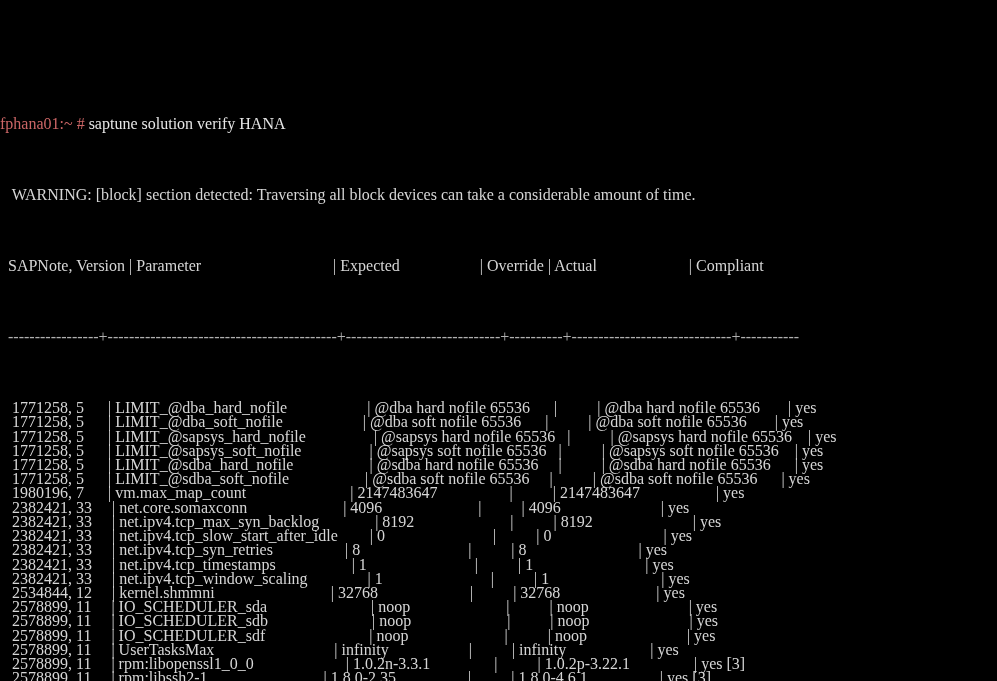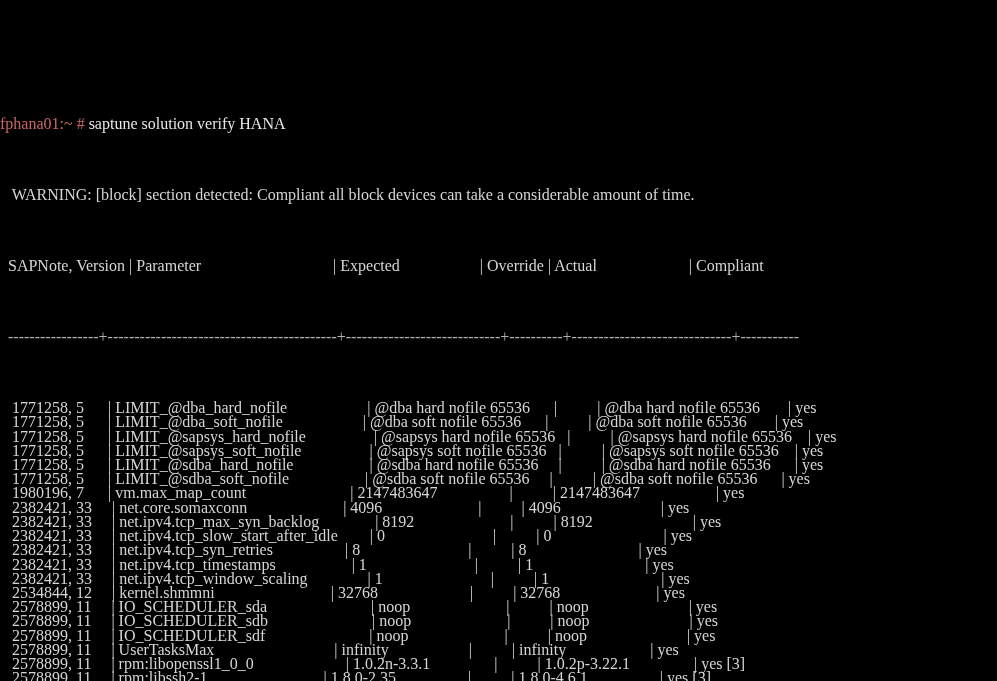--- a/index.html
+++ b/index.html
@@ -52,21 +52,21 @@
 
 <div id="terminal">
 
   
   <div class="scroll-sliver"></div>
 
   
   <div class="line"><span class="prompt-host">fphana01:~ </span><span class="prompt-hash">#</span><span class="cmd"> saptune solution verify HANA</span></div>
 
   
-  <div class="line warn">   WARNING: [block] section detected: Compliant all block devices can take a considerable amount of time.</div>
+  <div class="line warn">   WARNING: [block] section detected: Traversing all block devices can take a considerable amount of time.</div>
 
   
   <div class="line hdr">  SAPNote, Version | Parameter                                 | Expected                    | Override | Actual                       | Compliant</div>
 
   
   <div class="line sep">  -----------------+-------------------------------------------+-----------------------------+----------+------------------------------+-----------</div>
 
   
   <div id="table-body"><div class="line row">   1771258, 5      | LIMIT_@dba_hard_nofile                    | @dba hard nofile 65536      |          | @dba hard nofile 65536       | yes</div><div class="line row">   1771258, 5      | LIMIT_@dba_soft_nofile                    | @dba soft nofile 65536      |          | @dba soft nofile 65536       | yes</div><div class="line row">   1771258, 5      | LIMIT_@sapsys_hard_nofile                 | @sapsys hard nofile 65536   |          | @sapsys hard nofile 65536    | yes</div><div class="line row">   1771258, 5      | LIMIT_@sapsys_soft_nofile                 | @sapsys soft nofile 65536   |          | @sapsys soft nofile 65536    | yes</div><div class="line row">   1771258, 5      | LIMIT_@sdba_hard_nofile                   | @sdba hard nofile 65536     |          | @sdba hard nofile 65536      | yes</div><div class="line row">   1771258, 5      | LIMIT_@sdba_soft_nofile                   | @sdba soft nofile 65536     |          | @sdba soft nofile 65536      | yes</div><div class="line row">   1980196, 7      | vm.max_map_count                          | 2147483647                  |          | 2147483647                   | yes</div><div class="line row">   2382421, 33     | net.core.somaxconn                        | 4096                        |          | 4096                         | yes</div><div class="line row">   2382421, 33     | net.ipv4.tcp_max_syn_backlog              | 8192                        |          | 8192                         | yes</div><div class="line row">   2382421, 33     | net.ipv4.tcp_slow_start_after_idle        | 0                           |          | 0                            | yes</div><div class="line row">   2382421, 33     | net.ipv4.tcp_syn_retries                  | 8                           |          | 8                            | yes</div><div class="line row">   2382421, 33     | net.ipv4.tcp_timestamps                   | 1                           |          | 1                            | yes</div><div class="line row">   2382421, 33     | net.ipv4.tcp_window_scaling               | 1                           |          | 1                            | yes</div><div class="line row">   2534844, 12     | kernel.shmmni                             | 32768                       |          | 32768                        | yes</div><div class="line row">   2578899, 11     | IO_SCHEDULER_sda                          | noop                        |          | noop                         | yes</div><div class="line row">   2578899, 11     | IO_SCHEDULER_sdb                          | noop                        |          | noop                         | yes</div><div class="line row">   2578899, 11     | IO_SCHEDULER_sdf                          | noop                        |          | noop                         | yes</div><div class="line row">   2578899, 11     | UserTasksMax                              | infinity                    |          | infinity                     | yes</div><div class="line row">   2578899, 11     | rpm:libopenssl1_0_0                       | 1.0.2n-3.3.1                |          | 1.0.2p-3.22.1                | yes [3]</div><div class="line row">   2578899, 11     | rpm:libssh2-1                             | 1.8.0-2.35                  |          | 1.8.0-4.6.1                  | yes [3]</div></div>
 

